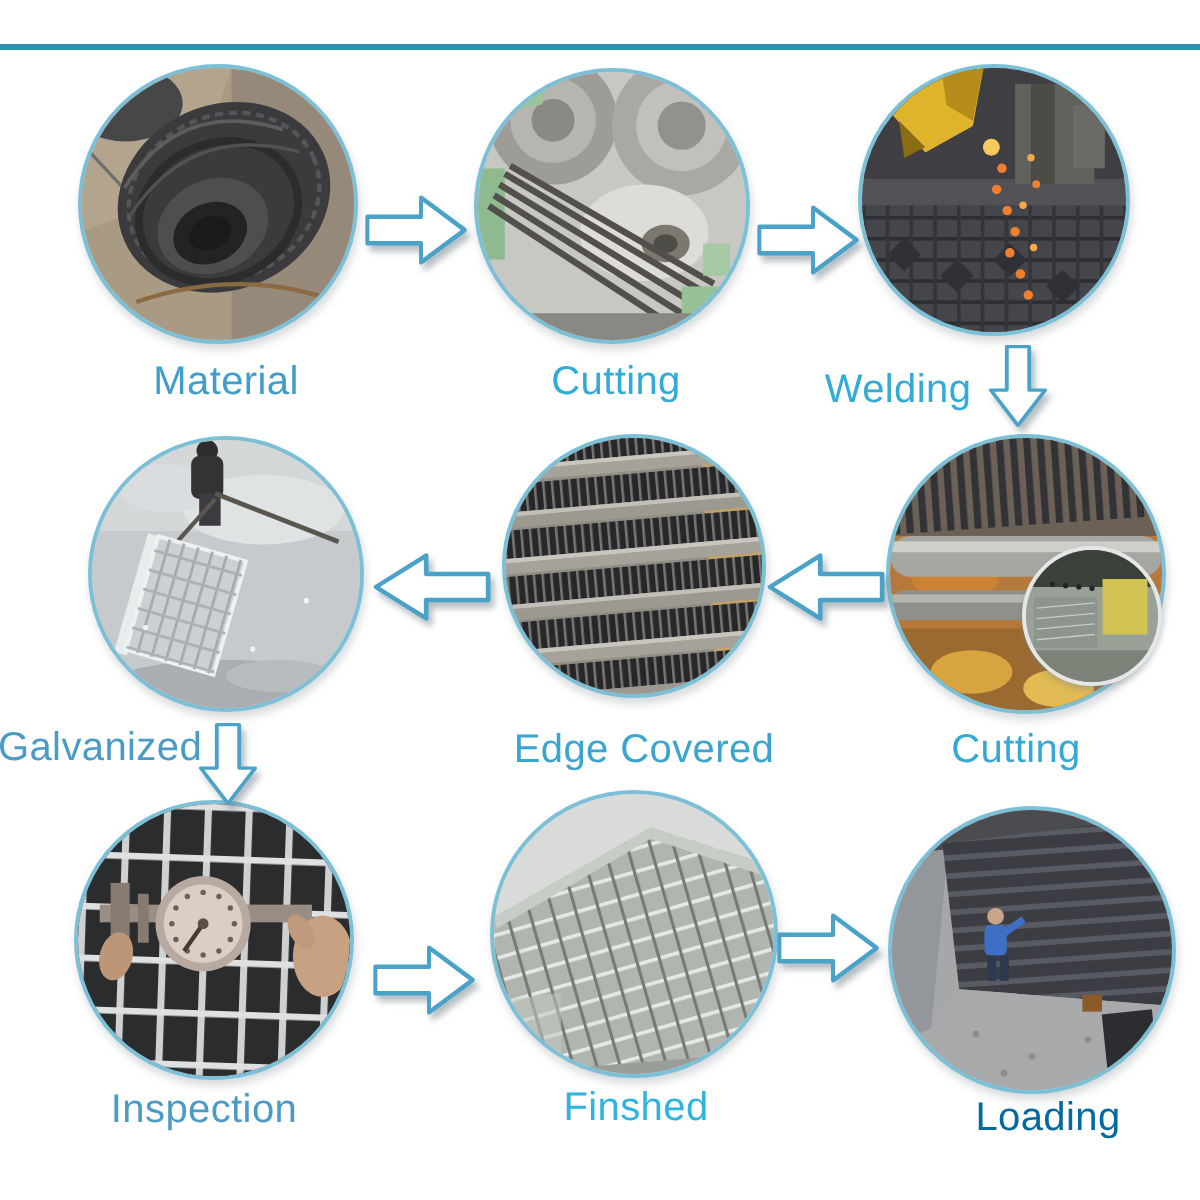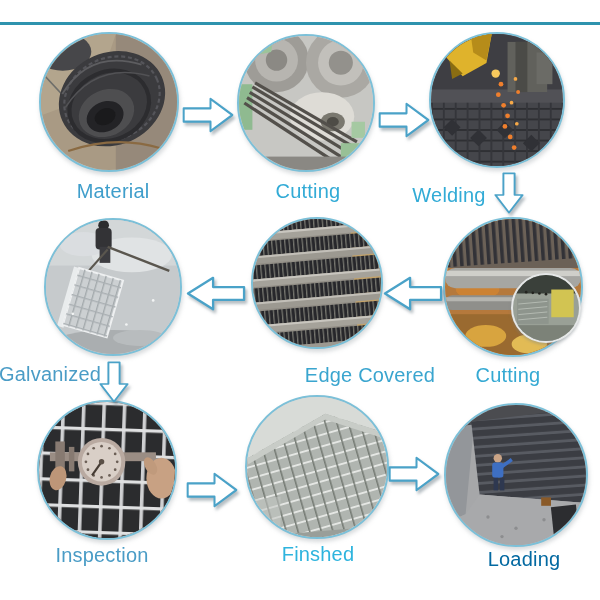--- a/index.html
+++ b/index.html
@@ -308,21 +308,21 @@
       <rect x="38.5" y="52" width="3.2" height="9" fill="#2e3850"></rect>
       <rect x="76" y="72" width="18" height="22" fill="#2c2d30" transform="rotate(-6 85 83)"></rect>
       <rect x="68" y="66" width="7" height="6" fill="#8a5a28"></rect>
     </svg>
   </div>
 
   <div class="label" style="left: 113px; top: 180px; color: rgb(63, 158, 203);">Material</div>
   <div class="label" style="left: 308px; top: 180px; color: rgb(50, 171, 214);">Cutting</div>
   <div class="label" style="left: 449px; top: 184px; color: rgb(50, 171, 214); text-align: center;">Welding</div>
   <div class="label" style="left: 508px; top: 364px; color: rgb(53, 169, 211);">Cutting</div>
-  <div class="label" style="left: 322px; top: 364px; color: rgb(58, 165, 207); margin-left: 48px;">Edge Covered</div>
+  <div class="label" style="left: 322px; top: 364px; color: rgb(58, 165, 207);">Edge Covered</div>
   <div class="label" style="left: 50px; top: 363px; color: rgb(74, 156, 198);">Galvanized</div>
   <div class="label" style="left: 102px; top: 544px; color: rgb(74, 156, 198);">Inspection</div>
   <div class="label" style="left: 318px; top: 543px; color: rgb(46, 180, 222);">Finshed</div>
   <div class="label" style="left: 524px; top: 548px; color: #0369a1;">Loading</div>
 
   <div class="arrow" style="left:182px;top:96px;width:52px;height:38px;z-index:4">
     <svg viewBox="0 0 62 40" preserveAspectRatio="none">
         <polygon points="2,13 34,13 34,3 60,20 34,37 34,27 2,27"></polygon>
       </svg>
   </div>

